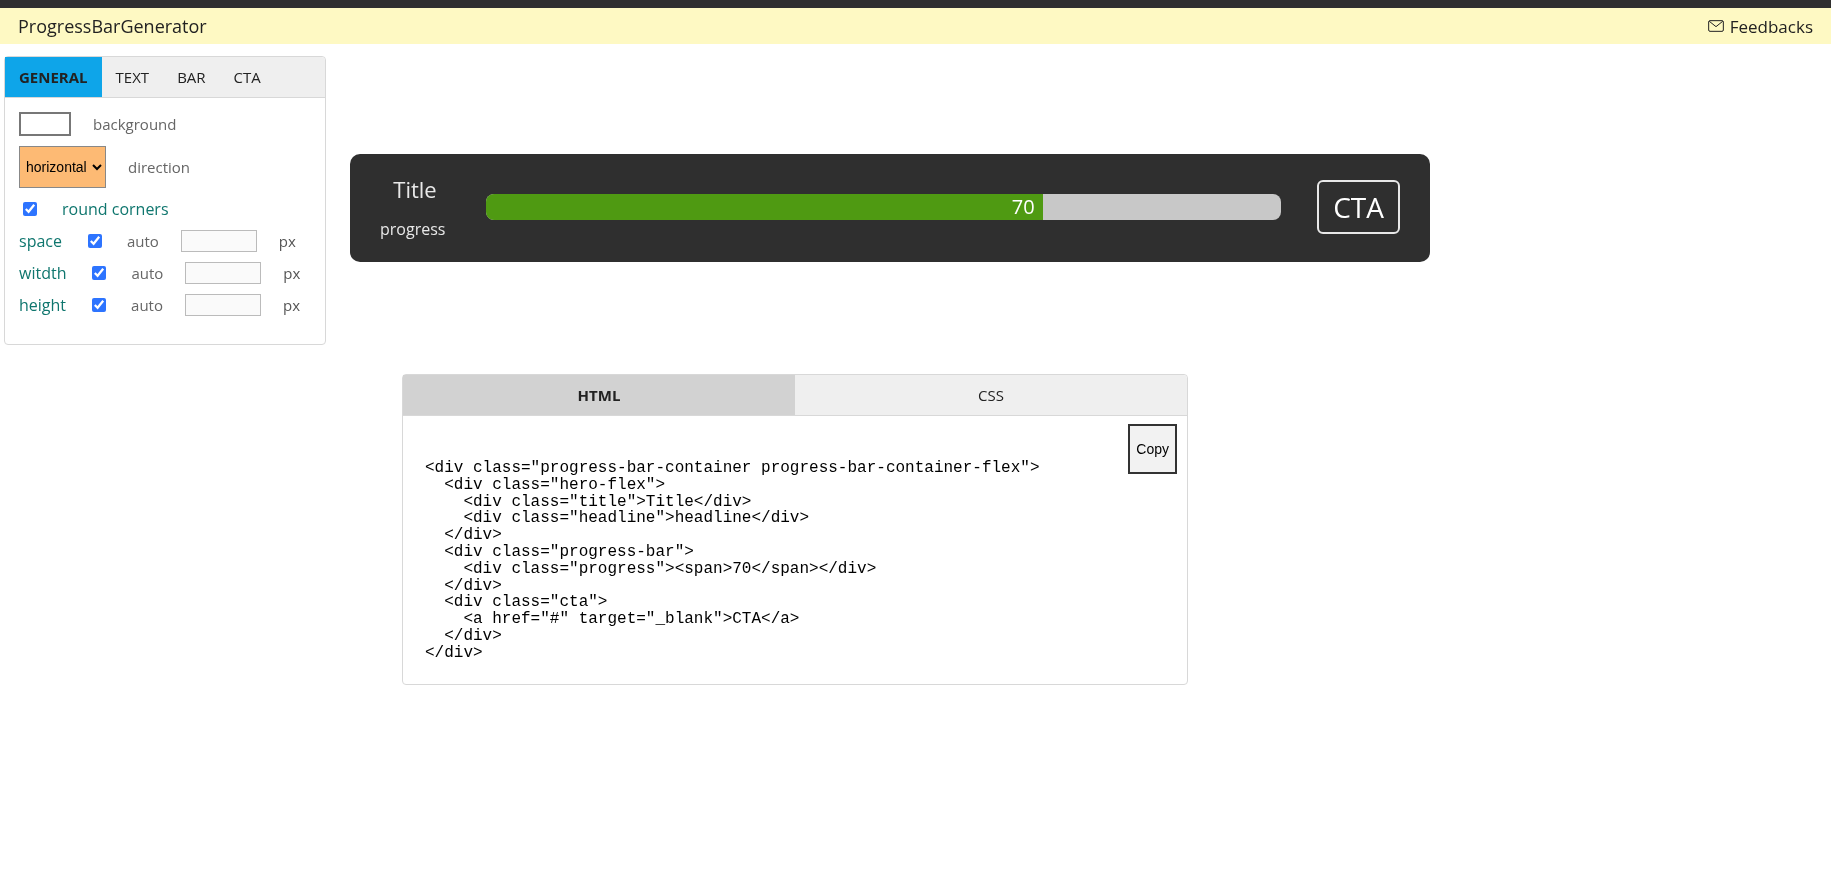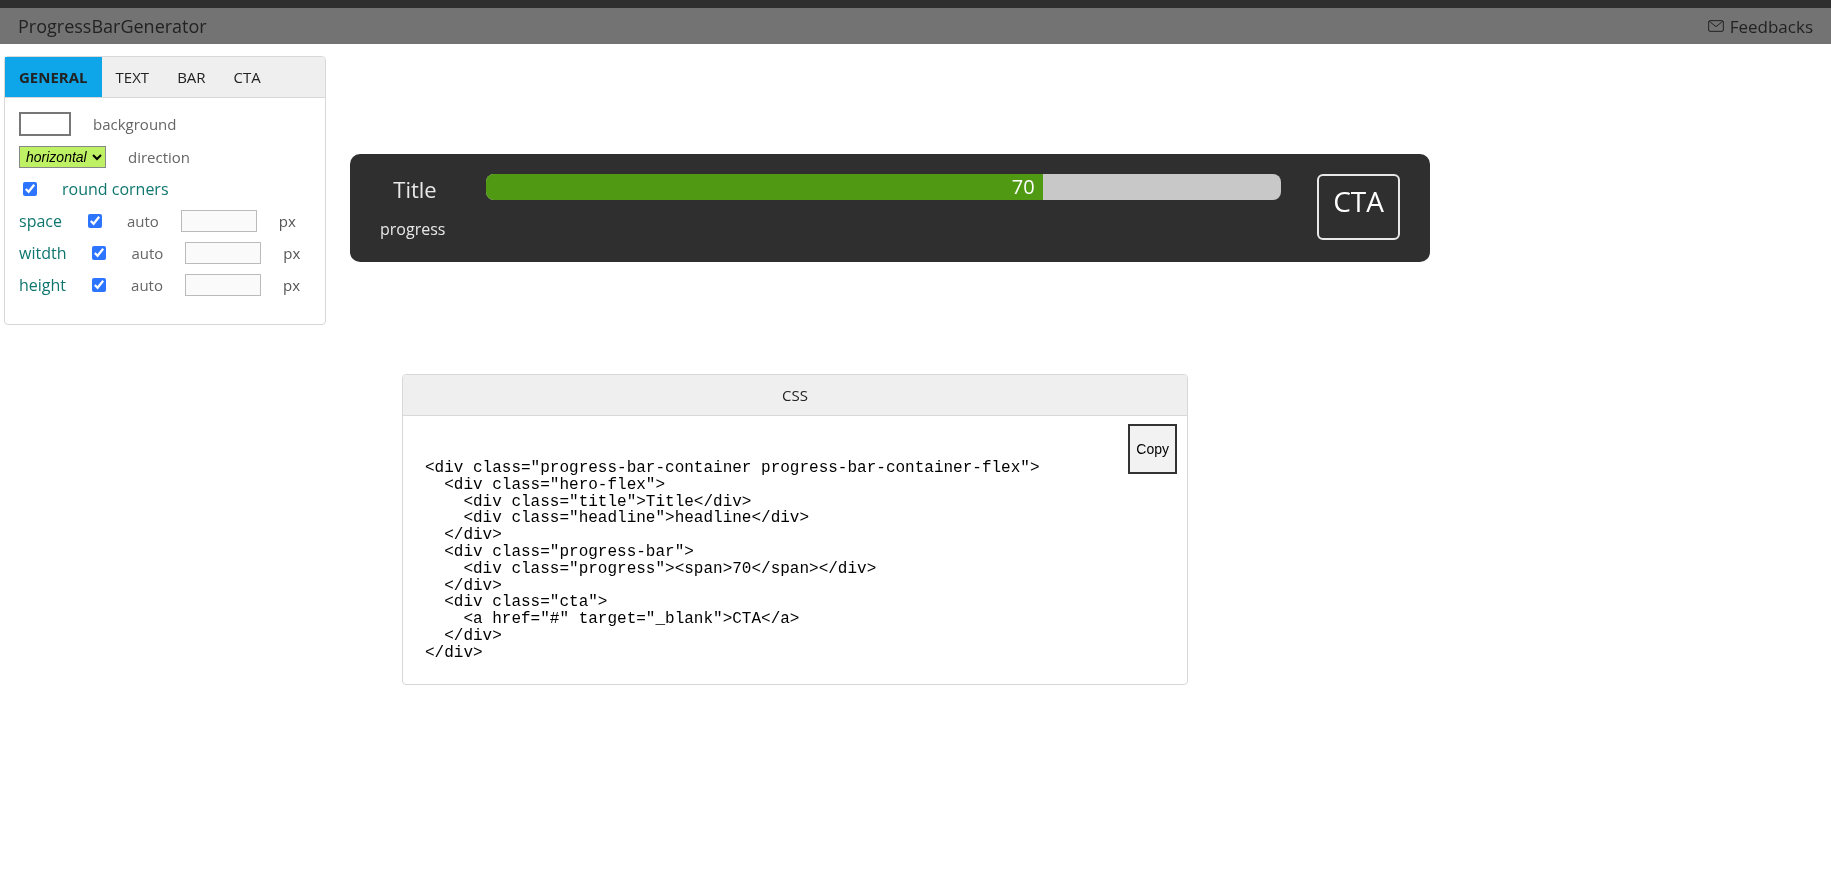--- a/index.html
+++ b/index.html
@@ -8,21 +8,21 @@
     font-family: "Open Sans", "Segoe UI", Arial, sans-serif;
     font-size: 16px;
     background: #fff;
     color: #222;
   }
   .topstrip {
     height: 8px;
     background: #2f2f2f;
   }
   .header {
-    background: #737373;
+    background: #fef9c3;
     display: flex;
     align-items: center;
     justify-content: space-between;
     padding: 6px 18px;
     height: 36px;
     gap: 8px;
   }
   .header .brand {
     font-size: 18px;
     color: #222;
@@ -93,23 +93,22 @@
     background: #fff;
     display: inline-block;
   }
   .color-swatch .inner {
     width: 100%; height: 100%;
     background: #2f2f2f;
   }
   select.native {
     font-size: 14px;
     border: 1px solid #888;
-    background: #bef264;
-    padding: 1px 2px;
-    font-style: italic;
+    background: #fdba74;
+    padding: 11px 2px;
   }
   input[type=checkbox] {
     width: 14px; height: 14px;
     accent-color: #2d74ff;
   }
   input.num {
     width: 76px;
     height: 22px;
     border: 1px solid #bbb;
     background: #fafafa;
@@ -124,20 +123,21 @@
     padding: 0 20px 0 20px;
   }
   .preview-wrap {
     margin-top: 110px;
   }
   .preview {
     background: #2f2f2f;
     border-radius: 10px;
     padding: 20px 30px 22px 30px;
     display: flex;
+    align-items: center;
     gap: 36px;
     max-width: 1080px;
   }
   .hero {
     color: #e8e8e8;
     min-width: 70px;
   }
   .hero .title {
     font-size: 22px;
     text-align: center;
@@ -300,20 +300,21 @@
         </div>
         <div class="bar">
           <div class="fill">70</div>
         </div>
         <div class="cta-box">CTA</div>
       </div>
     </div>
 
     <div class="code-panel">
       <div class="code-tabs">
+        <div class="ctab active">HTML</div>
         <div class="ctab">CSS</div>
       </div>
       <div class="code-body">
         <button class="copy-btn">Copy</button>
         <pre class="code">&lt;div class="progress-bar-container progress-bar-container-flex"&gt;
   &lt;div class="hero-flex"&gt;
     &lt;div class="title"&gt;Title&lt;/div&gt;
     &lt;div class="headline"&gt;headline&lt;/div&gt;
   &lt;/div&gt;
   &lt;div class="progress-bar"&gt;

